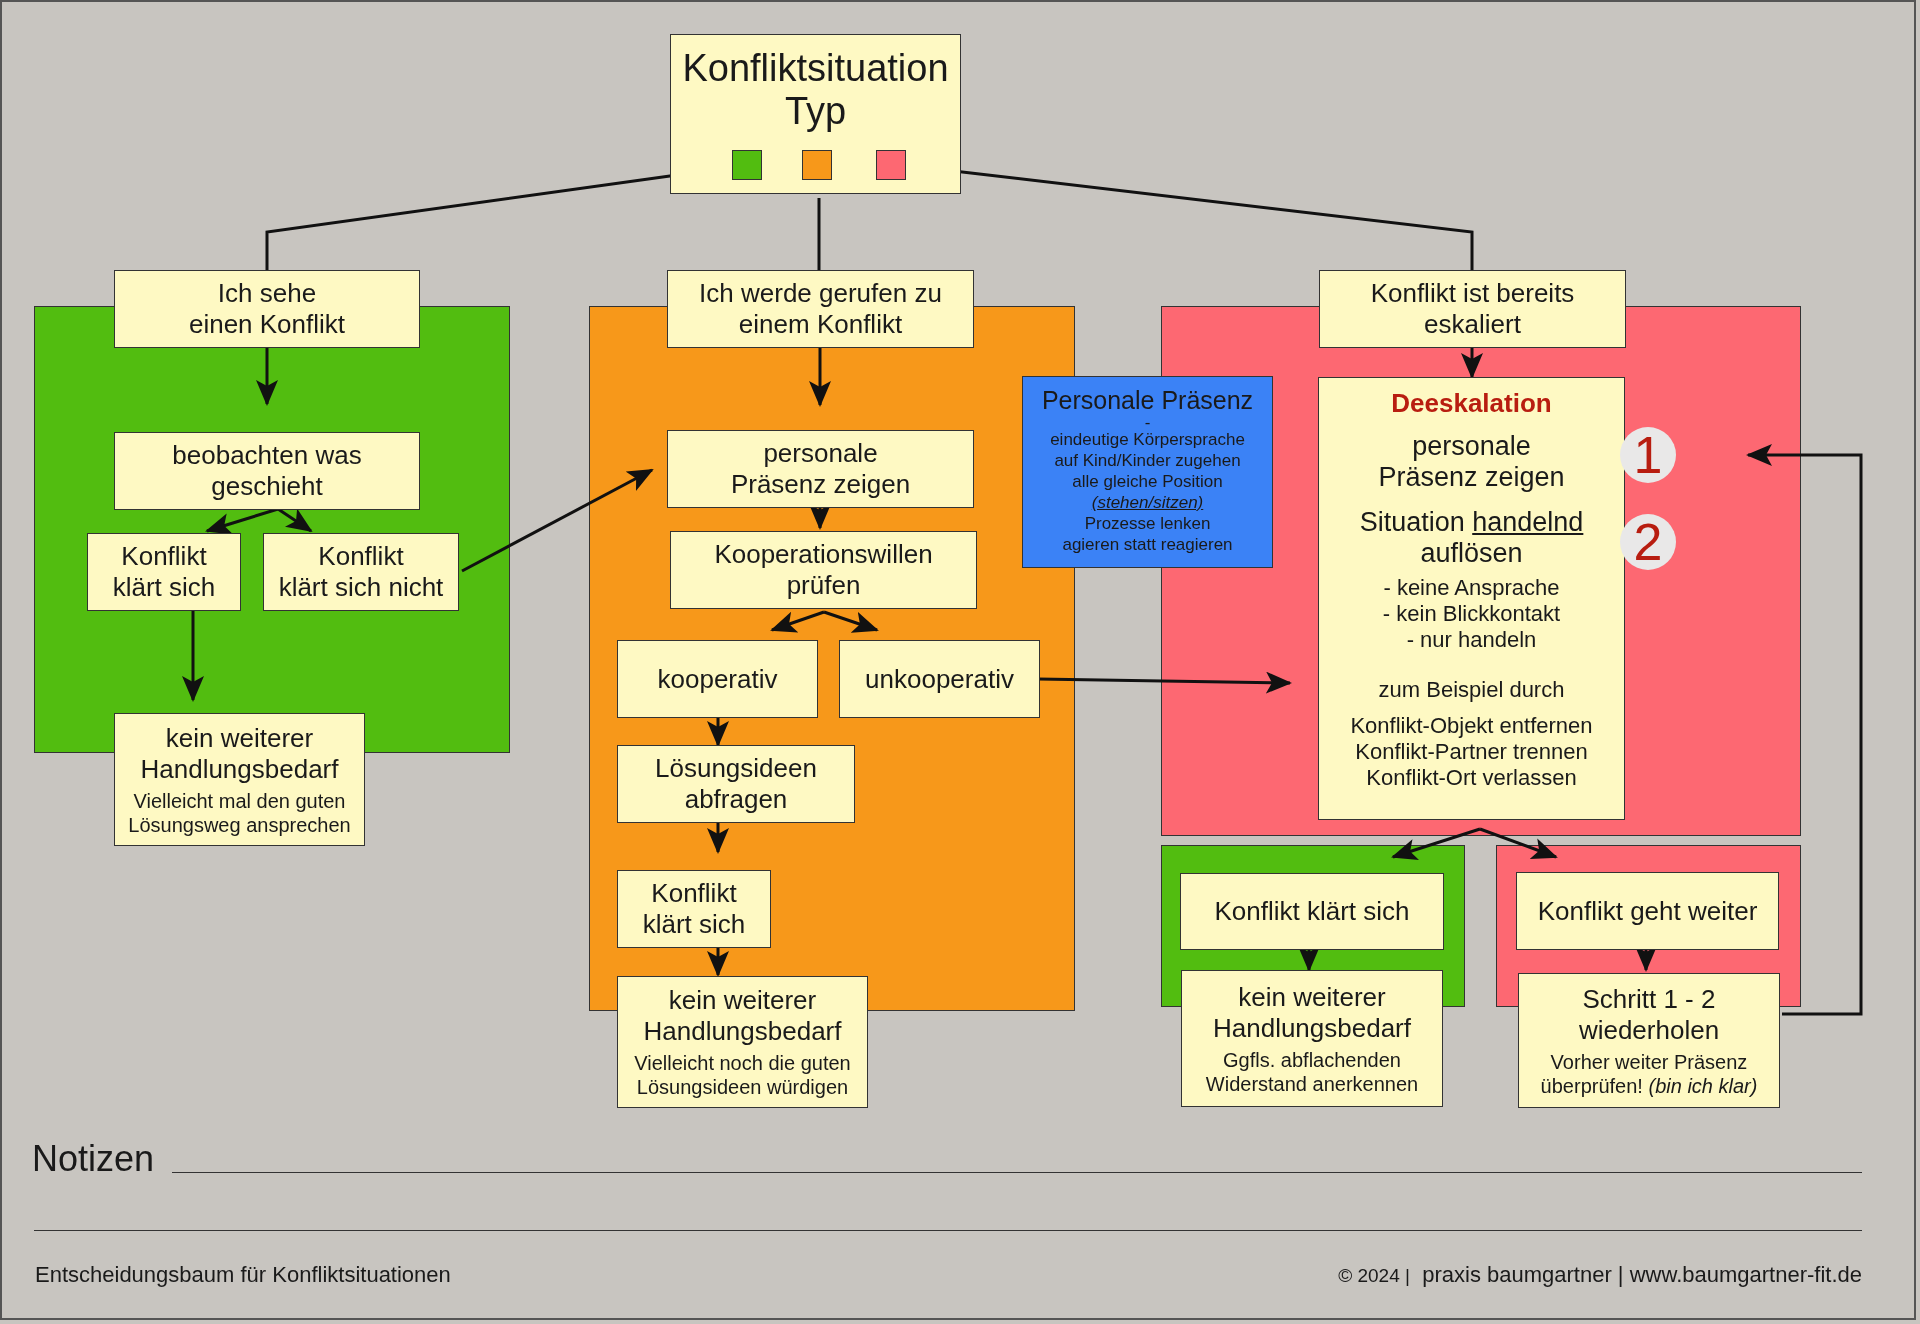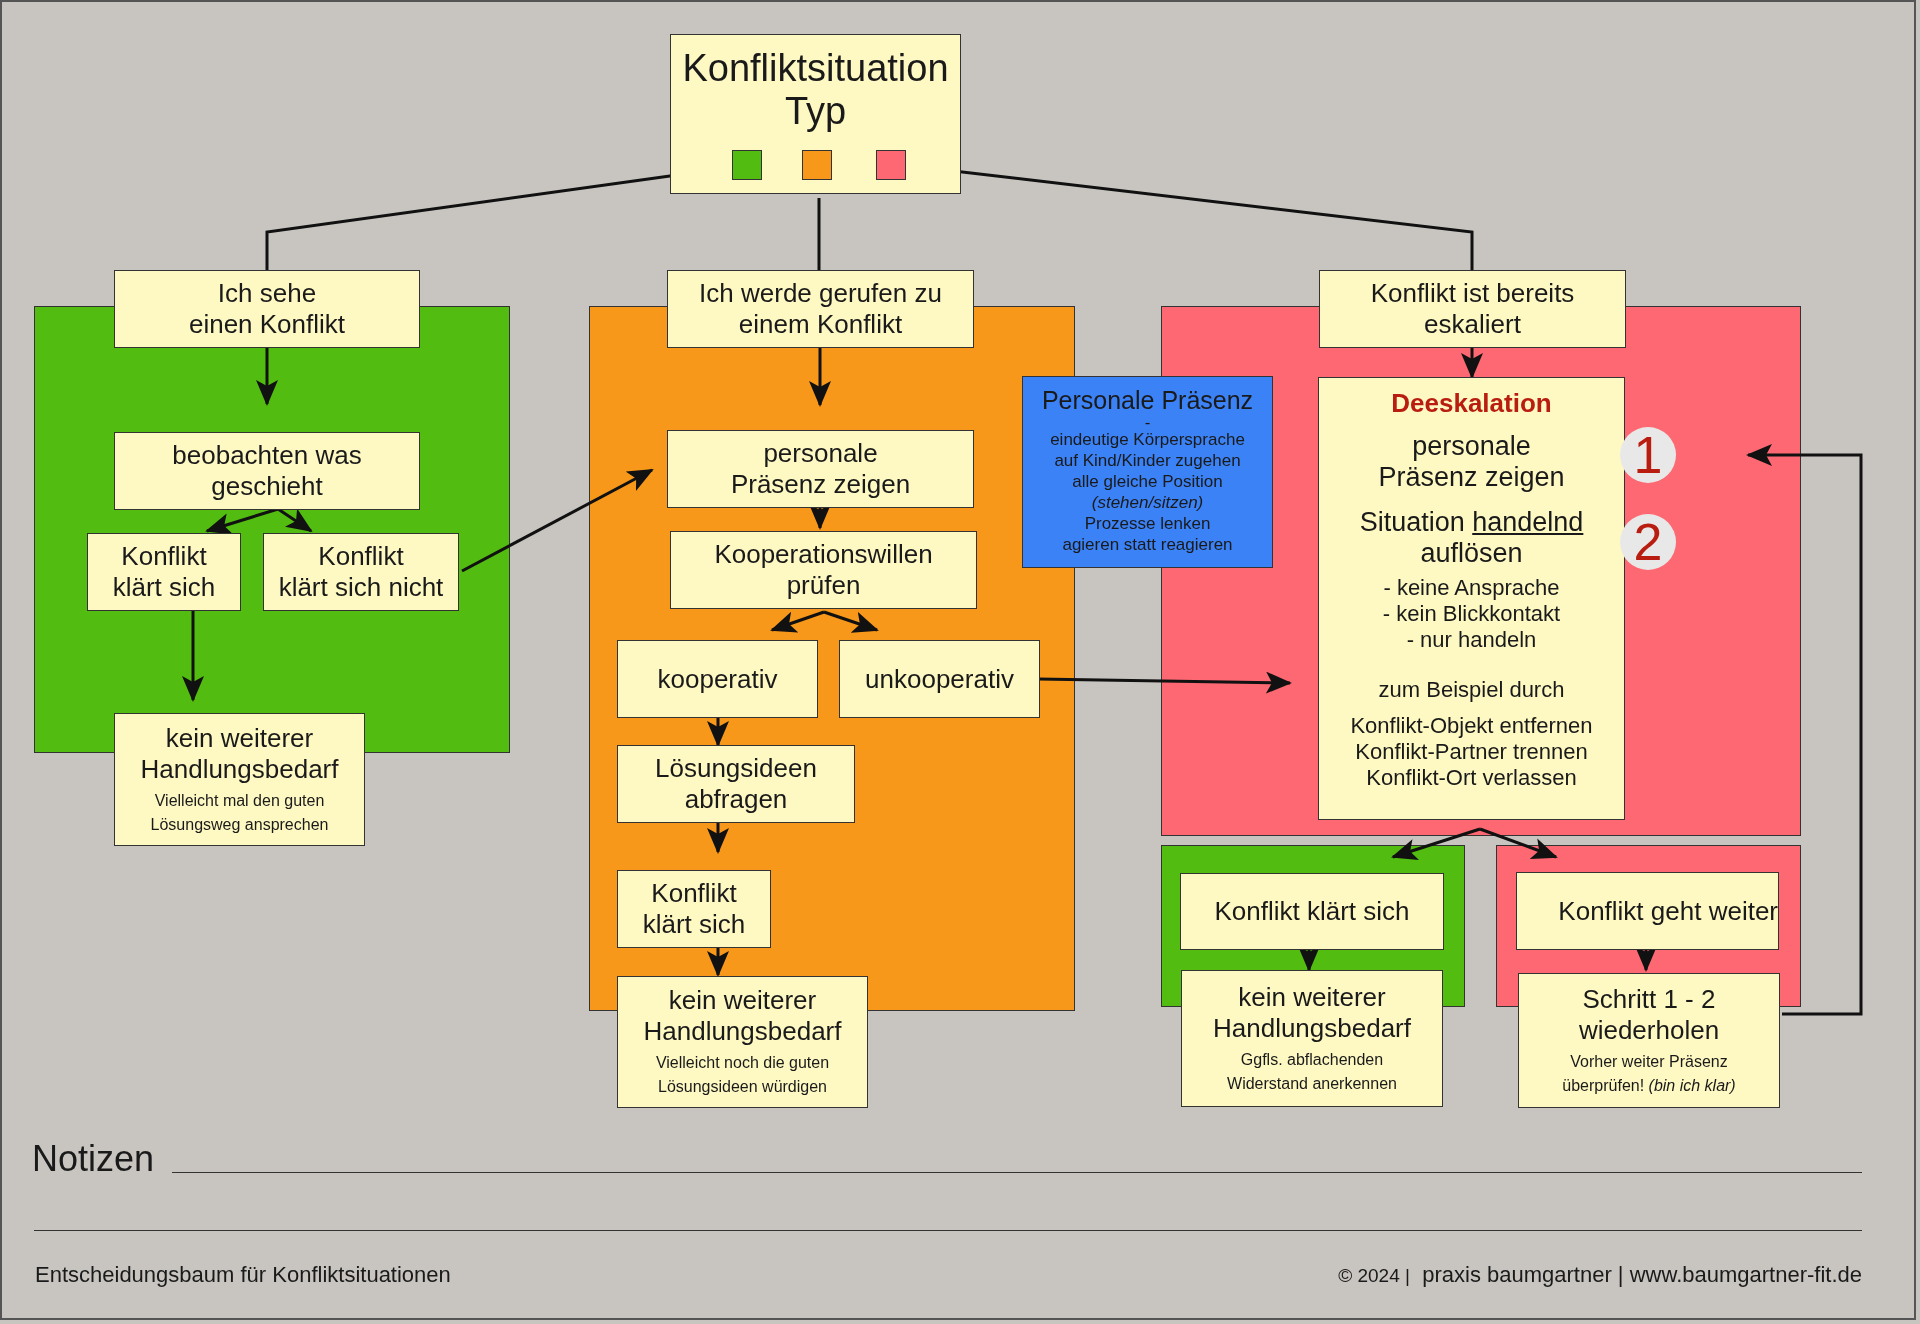--- a/index.html
+++ b/index.html
@@ -3,21 +3,21 @@
 <meta charset="utf-8">
 <style>
   html, body { margin:0; padding:0; }
   body { width:1920px; height:1324px; background:#c8c5c0; position:relative; overflow:hidden;
          font-family:"Liberation Sans", sans-serif; color:#1a1a1a; }
   .frame { position:absolute; left:0; top:0; width:1916px; height:1320px; border:2px solid #555; box-sizing:border-box; }
   .region { position:absolute; border:1.5px solid #333; box-sizing:border-box; }
   .box { position:absolute; background:#fef9c3; border:1.5px solid #333; box-sizing:border-box;
          display:flex; flex-direction:column; align-items:center; justify-content:center; text-align:center;
          font-size:26px; line-height:31px; }
-  .box .sub { font-size:16px; line-height:24px; margin-top:4px; }
+  .box .sub { font-size:20px; line-height:24px; margin-top:4px; }
   .sq { position:absolute; width:30px; height:30px; border:1.5px solid #333; box-sizing:border-box; }
   svg.lines { position:absolute; left:0; top:0; }
   .num { position:absolute; width:56px; height:56px; border-radius:50%; background:#e9e8e8;
          color:#b81d10; font-size:52px; line-height:56px; text-align:center; }
   .note { position:absolute; background:#3b82f6; border:1.5px solid #333; box-sizing:border-box; text-align:center;
           font-size:17px; line-height:21px; padding-top:8px; }
   .note .h { font-size:25px; line-height:30px; margin-bottom:2px; }
   .deesk { position:absolute; background:#fef9c3; border:1.5px solid #333; box-sizing:border-box; text-align:center; }
   .deesk .title { color:#b81d10; font-weight:bold; font-size:26px; margin-top:10px; }
   .deesk .big { font-size:27px; line-height:31px; }
@@ -137,21 +137,21 @@
   <span>Handlungsbedarf</span>
   <span class="sub"><span>Vielleicht noch die guten</span><br><span>Lösungsideen würdigen</span></span>
 </div>
 
 <div class="note" style="left:1022px;top:376px;width:251px;height:192px;">
   <div class="h">Personale Präsenz</div>
   <div style="line-height:12px;">-</div>
   <div>eindeutige Körpersprache</div>
   <div>auf Kind/Kinder zugehen</div>
   <div>alle gleiche Position</div>
-  <div style="font-style:italic;">(stehen/sitzen)</div>
+  <div style="font-style:italic;text-decoration:underline;">(stehen/sitzen)</div>
   <div>Prozesse lenken</div>
   <div>agieren statt reagieren</div>
 </div>
 
 <div class="box" style="left:1319px;top:270px;width:307px;height:78px;">
   <span>Konflikt ist bereits</span>
   <span>eskaliert</span>
 </div>
 
 <div class="deesk" style="left:1318px;top:377px;width:307px;height:443px;">
@@ -180,21 +180,21 @@
 <div class="num" style="left:1620px;top:514px;">2</div>
 
 <div class="box" style="left:1180px;top:873px;width:264px;height:77px;">
   <span>Konflikt klärt sich</span>
 </div>
 <div class="box" style="left:1181px;top:970px;width:262px;height:137px;">
   <span>kein weiterer</span>
   <span>Handlungsbedarf</span>
   <span class="sub"><span>Ggfls. abflachenden</span><br><span>Widerstand anerkennen</span></span>
 </div>
-<div class="box" style="left:1516px;top:872px;width:263px;height:78px;align-items:flex-end;">
+<div class="box" style="left:1516px;top:872px;width:263px;height:78px;">
   <span>Konflikt geht weiter</span>
 </div>
 <div class="box" style="left:1518px;top:973px;width:262px;height:135px;">
   <span>Schritt 1 - 2</span>
   <span>wiederholen</span>
   <span class="sub"><span>Vorher weiter Präsenz</span><br><span>überprüfen! </span><i>(bin ich klar)</i></span>
 </div>
 
 <div class="notes-label">Notizen</div>
 <div class="hline" style="left:172px;top:1172px;width:1690px;"></div>

